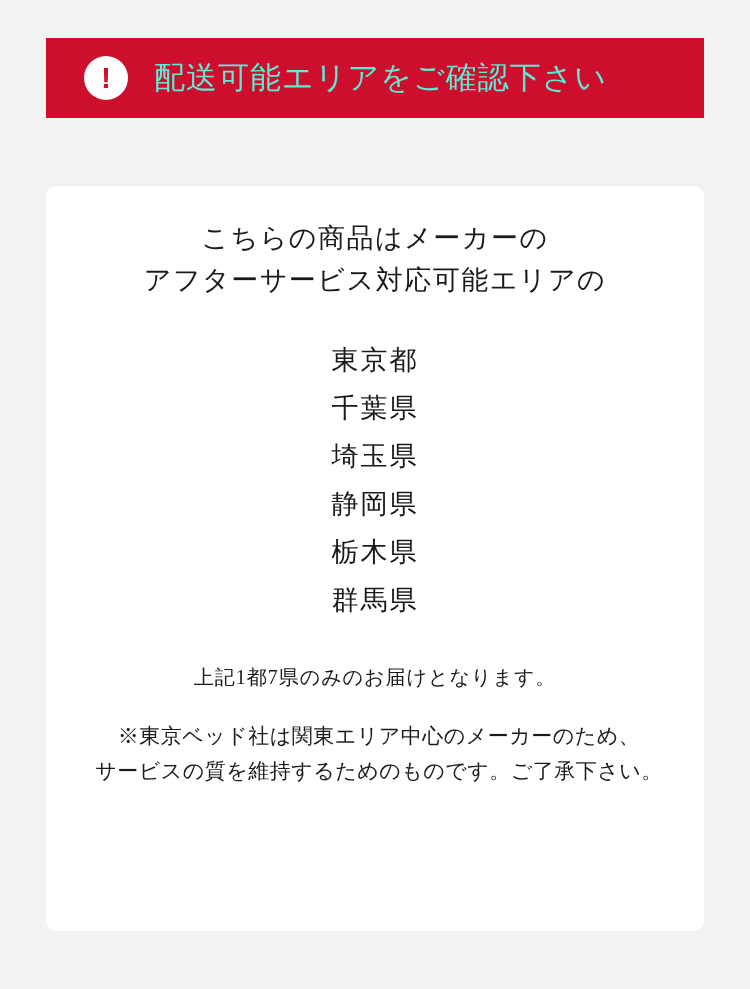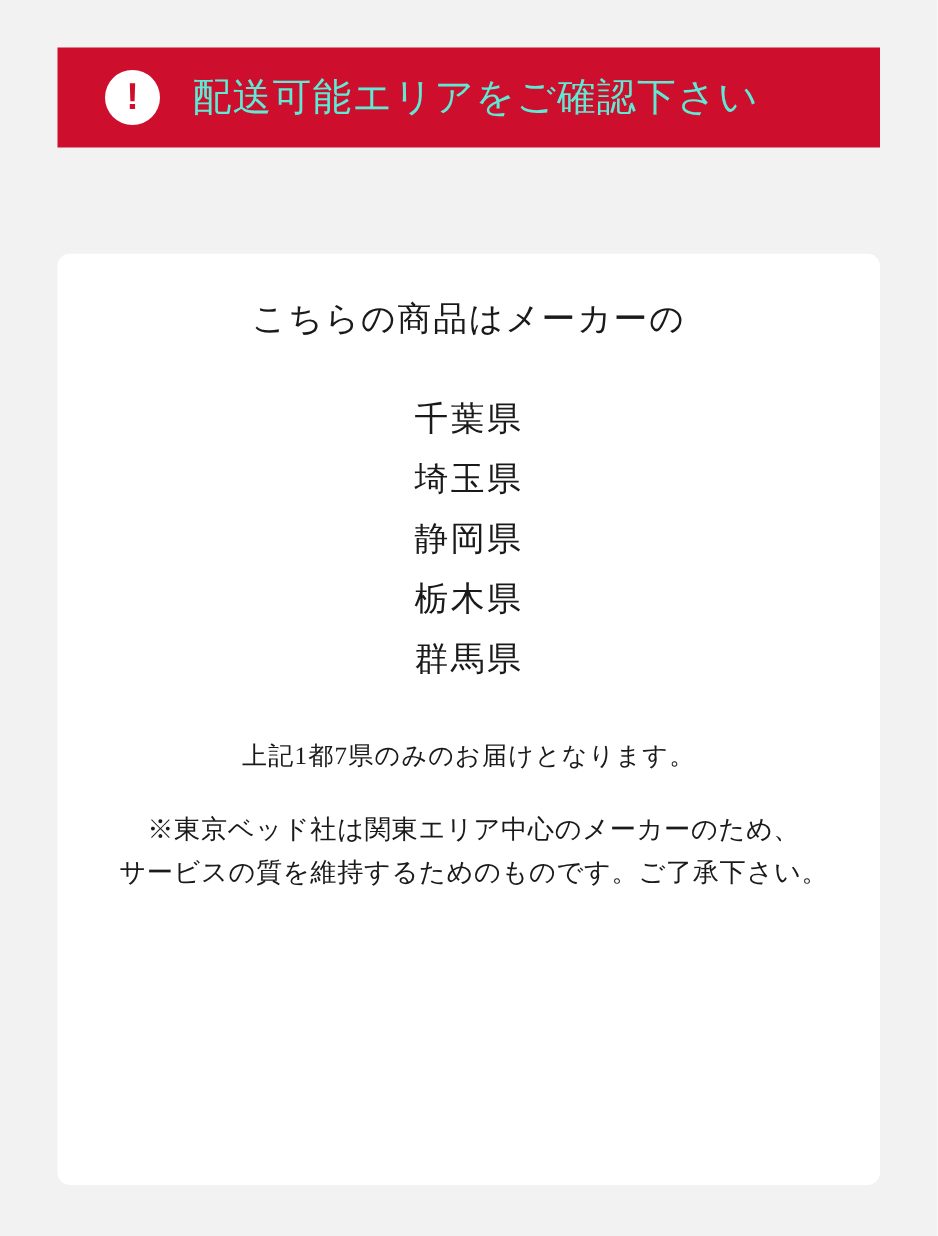--- a/index.html
+++ b/index.html
@@ -55,21 +55,21 @@
     font-size: 31px;
     letter-spacing: 1px;
     font-family: "Liberation Serif", "DejaVu Serif", serif;
     white-space: nowrap;
   }
 
   
   .card {
     position: absolute;
     left: 46px;
-    top: 203px;
+    top: 186px;
     width: 658px;
     height: 745px;
     background: #ffffff;
     border-radius: 10px;
     box-sizing: border-box;
     padding: 26px 30px 0 30px;
     text-align: center;
   }
   .intro {
     font-size: 27px;
@@ -125,23 +125,25 @@
     <div class="banner-icon">
       <span>!</span>
     </div>
     <div class="banner-text">配送可能エリアをご確認下さい</div>
   </div>
 
   <div class="card">
 
     <p class="intro">
       <span class="intro-line">こちらの商品はメーカーの</span>
+      <span class="intro-line">アフターサービス対応可能エリアの</span>
     </p>
 
     <ul class="pref-list">
+      <li>東京都</li>
       <li>千葉県</li>
       <li>埼玉県</li>
       <li>静岡県</li>
       <li>栃木県</li>
       <li>群馬県</li>
     </ul>
 
     <p class="summary">上記1都7県のみのお届けとなります。</p>
 
     <p class="note">

